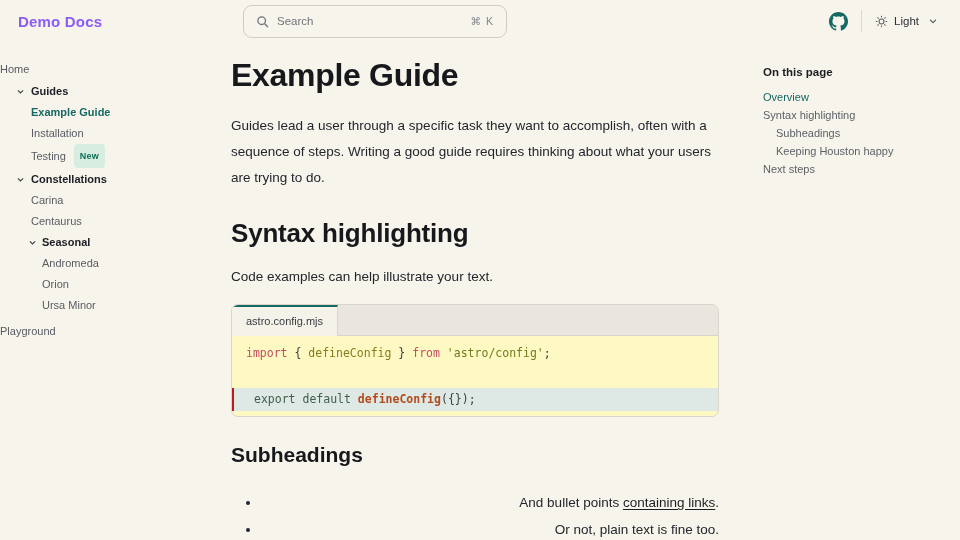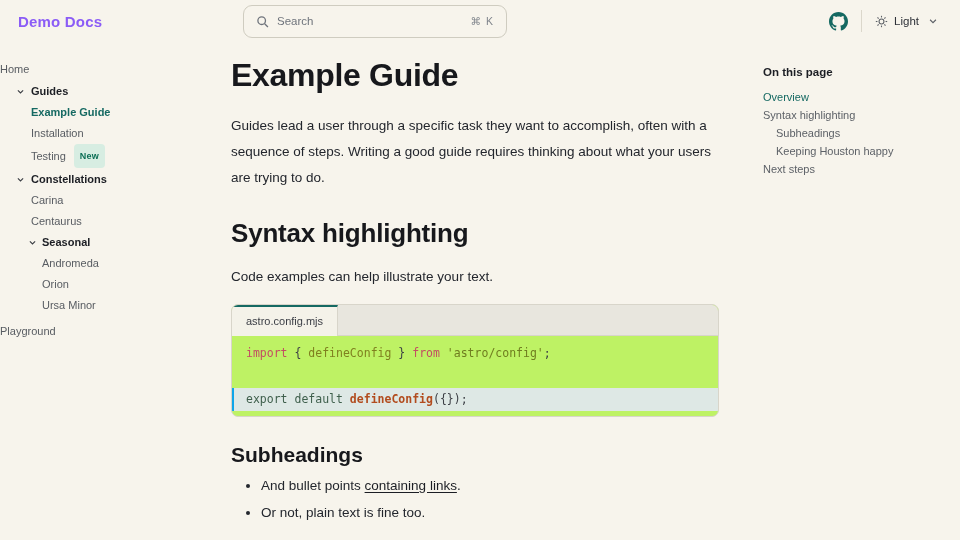--- a/index.html
+++ b/index.html
@@ -46,37 +46,37 @@
     font-size:9px; font-weight:700; border-radius:4px; padding:1.5px 6px; margin-left:8px; letter-spacing:.2px;
   }
   .badge.new { background:#d7ede2; color:#0b6e55; }
   .badge.wip { background:#f8e2cb; color:#b05618; }
   
   .main { width:488px; flex:none; }
   .h1 { font-size:32px; font-weight:700; line-height:1.15; margin-top:15px; letter-spacing:-.3px; color:#17181c; }
   .intro { margin-top:19px; font-size:13.5px; line-height:1.95; color:#23262d; }
   .h2 { font-size:26px; font-weight:700; margin-top:26px; letter-spacing:-.2px; color:#17181c; }
   .lead { margin-top:18px; font-size:13.5px; line-height:1.5; color:#23262d; }
-  .codeblock { margin-top:17px; border:1px solid #d8d5ca; border-radius:7px; overflow:hidden; background:#bef264; }
+  .codeblock { margin-top:17px; border:1px solid #d8d5ca; border-radius:7px; overflow:hidden; background:#fef9c3; }
   .tabstrip { background:#e8e6de; border-bottom:1px solid #d8d5ca; display:flex; height:31px; }
   .tab {
     background:#f4f2e9; border-top:2.5px solid #156962; border-right:1px solid #d8d5ca;
     padding:0 14px; display:flex; align-items:center; font-size:11px; color:#3a3d44; margin-bottom:-1px; cursor:pointer;
   }
   .codearea { padding:6px 0 5px; font-family:"DejaVu Sans Mono", monospace; font-size:11.5px; }
   .cline { line-height:23px; padding-left:14px; white-space:pre; }
-  .cline.hl { background:#dee8e5; border-left:2px solid #0ea5e9; padding-left:12px; }
+  .cline.hl { background:#dee8e5; border-left:2px solid #b91c1c; padding-left:20px; }
   .tok-kw  { color:#c34e62; }
   .tok-fn  { color:#7f7f1f; }
   .tok-str { color:#6f7d1f; }
   .tok-pun { color:#3c3f45; }
   .tok-kw2 { color:#3f5f4c; }
   .tok-fn2 { color:#b24c1e; font-weight:700; }
   .h3 { font-size:21px; font-weight:700; margin-top:26px; color:#17181c; }
-  .bullets { margin-top:10px; padding-left:30px; font-size:13.5px; color:#23262d; }
+  .bullets { margin-top:27px; padding-left:30px; font-size:13.5px; color:#23262d;text-align:right; }
   .bullets li { line-height:18px; margin-bottom:9px; }
   .inline-link { color:#1c1e24; text-decoration:underline; text-underline-offset:2px; cursor:pointer; }
   
   .toc { margin-left:44px; padding-top:24px; }
   .toc-title { font-size:11.5px; font-weight:700; color:#1c1e24; margin-bottom:10px; }
   .toc-item { font-size:11px; color:#5d6167; line-height:18px; cursor:pointer; white-space:nowrap; }
   .toc-item.active { color:#156962; }
   .toc-item.ind { padding-left:13px; }
   svg { display:block; }
 </style>

